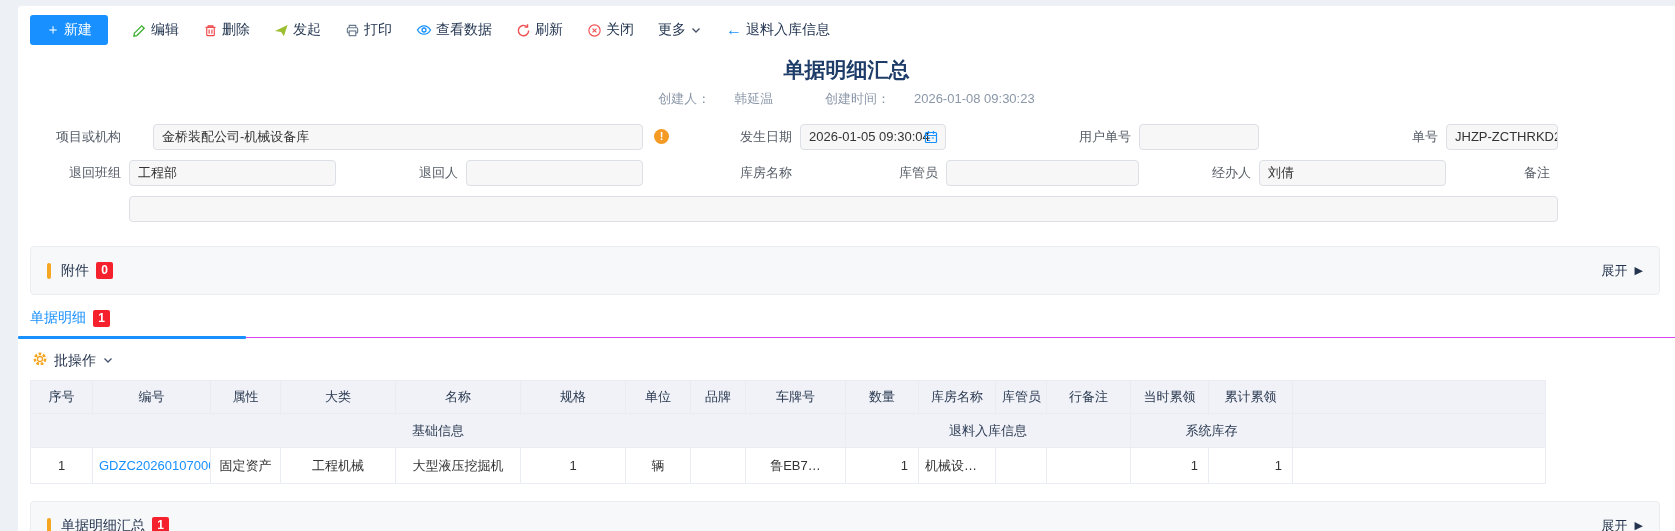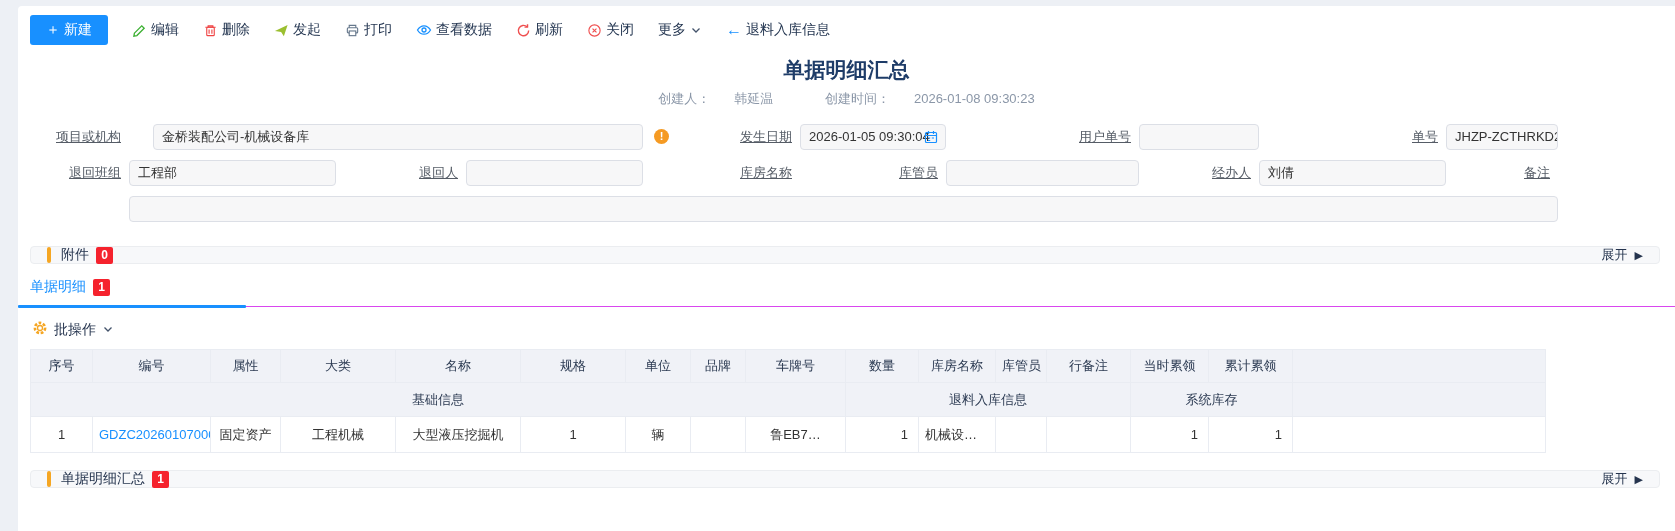--- a/index.html
+++ b/index.html
@@ -14,29 +14,29 @@
   .tool-item svg { display:block; }
   .back-arrow { color:#1890ff; font-size:16px; line-height:1; }
 
   
   .doc-title { text-align:center; color:#1e3c68; font-size:21px; font-weight:bold; margin-top:10px; }
   .doc-sub { text-align:center; color:#8b97a8; font-size:13px; margin-top:6px; }
   .doc-sub span { margin:0 12px; }
 
   
   .form { display:grid; grid-template-columns:93px 207px 130px 177px 157px 146px 193px 120px 187px 112px; row-gap:10px; align-items:center; margin:16px 0 0 18px; }
-  .flabel { text-align:right; padding-right:8px; color:#555c66; font-size:13px; white-space:nowrap;text-decoration:underline; }
+  .flabel { text-align:right; padding-right:8px; color:#555c66; font-size:13px; white-space:nowrap; }
   .finput { position:relative; height:26px; line-height:24px; background:#f7f7f8; border:1px solid #dcdfe6; border-radius:4px; padding:0 8px; font-size:13px; color:#333; white-space:nowrap; overflow:hidden; }
   .span3 { grid-column:2 / span 3; }
   .span9 { grid-column:2 / span 9; }
   .info-dot { position:absolute; right:-26px; top:5px; width:15px; height:15px; border-radius:50%; background:#f59a23; color:#fff; font-size:11px; font-weight:bold; text-align:center; line-height:15px; }
   .cal-icon { position:absolute; right:6px; top:4px; }
 
   
-  .bar { display:flex; align-items:center; background:#f7f8fa; border:1px solid #ebedf0; border-radius:4px; height:18px; margin:0 15px 0 12px; padding:0 16px; }
+  .bar { display:flex; align-items:center; background:#f7f8fa; border:1px solid #ebedf0; border-radius:4px; height:49px; margin:0 15px 0 12px; padding:0 16px; }
   .bar-marker { width:4px; height:16px; border-radius:2px; background:#f5a623; margin-right:10px; }
   .bar-title { font-weight:normal; color:#25344e; font-size:14px; }
   .badge { display:inline-block; background:#f5222d; color:#fff; font-size:12px; line-height:17px; height:17px; min-width:17px; text-align:center; border-radius:2px; padding:0 4px; margin-left:7px; font-weight:bold; }
   .bar-right { margin-left:auto; display:flex; align-items:center; gap:7px; color:#25344e; font-size:13px; cursor:pointer; }
   .expand-tri { font-size:11px; color:#25344e; }
 
   
   .tabs-wrap { position:relative; margin-top:14px; border-bottom:1px solid #d946ef; padding:0 0 10px 12px; }
   .tab { display:inline-flex; align-items:center; color:#1890ff; font-size:14px; cursor:pointer; }
   .tab-underline { position:absolute; left:0; bottom:-2px; height:3px; width:228px; background:#1890ff; border-radius:1px; }

